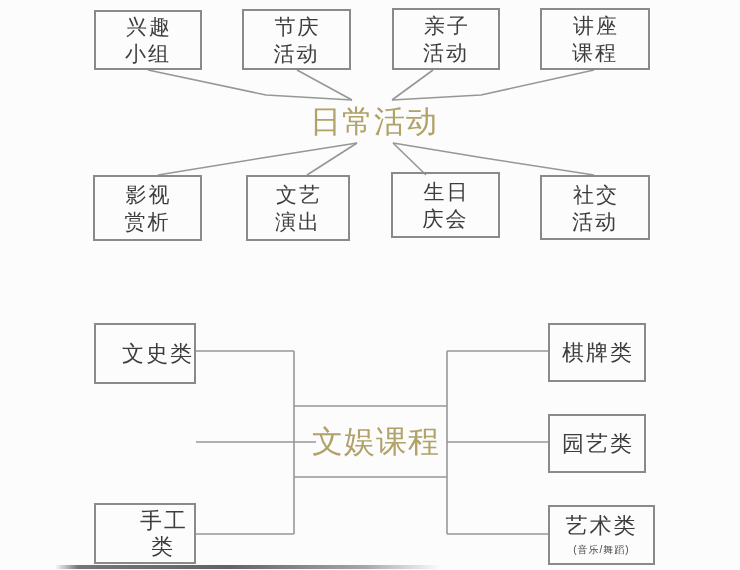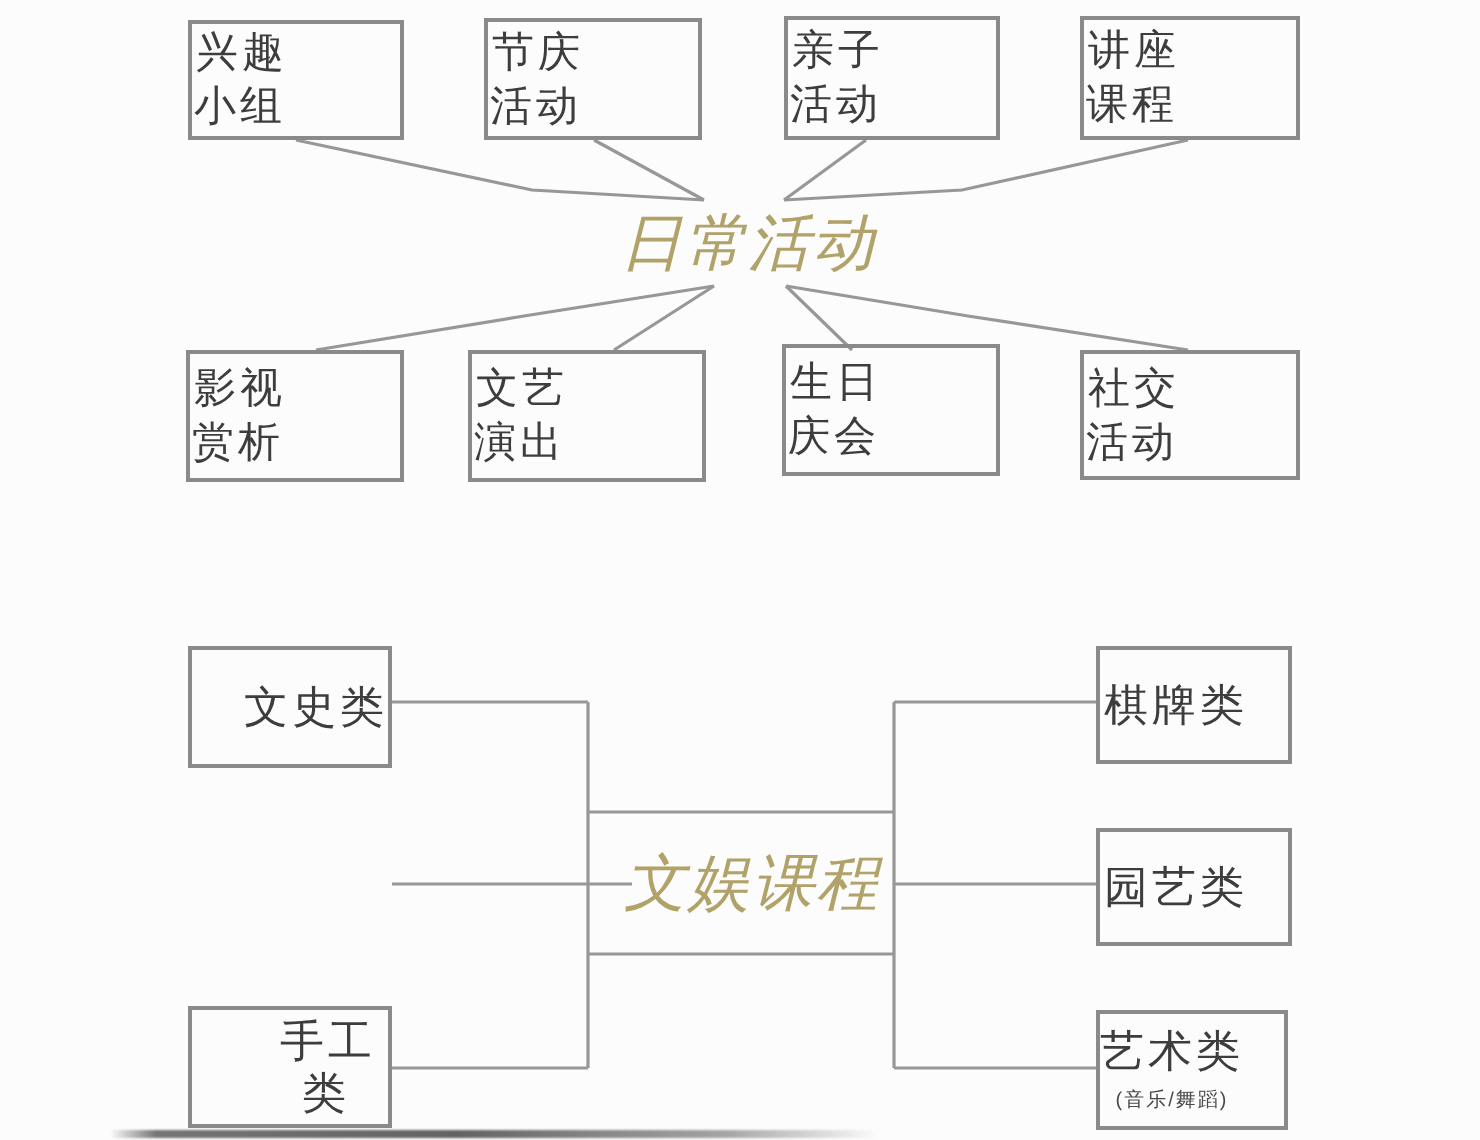--- a/index.html
+++ b/index.html
@@ -15,21 +15,21 @@
     position:relative;
     width:740px;height:570px;
     background:var(--bg);
     overflow:hidden;
   }
   .lines{position:absolute;inset:0;pointer-events:none;}
   .node{
     position:absolute;
     border:2px solid var(--border);
     background:transparent;
-    display:flex;align-items:center;
+    display:flex;align-items:center;justify-content:center;
     text-align:center;
     color:var(--text);
     box-sizing:border-box;
   }
   .node .lbl{
     white-space:pre-line;
     font-size:21px;
     line-height:27px;
     letter-spacing:2px;
     text-indent:2px;
@@ -46,21 +46,20 @@
   .node .inner{display:block;}
   .center-title{
     position:absolute;
     width:200px;
     text-align:center;
     color:var(--accent);
     font-size:31px;
     letter-spacing:1px;
     line-height:31px;
     font-weight:400;
-    font-style:italic;
   }
   .bottom-smudge{
     position:absolute;
     left:55px;top:565px;
     width:385px;height:4px;
     background:linear-gradient(90deg,
       rgba(45,45,45,0) 0%,
       rgba(45,45,45,.65) 6%,
       rgba(40,40,40,.72) 45%,
       rgba(60,60,60,.45) 80%,
@@ -118,21 +117,21 @@
     <span class="lbl">讲座
 课程</span>
   </div>
 
   <div class="center-title" style="left:274px;top:106px;">日常活动</div>
 
   <div class="node" style="left:93px;top:175px;width:109px;height:66px;">
     <span class="lbl">影视
 赏析</span>
   </div>
-  <div class="node" style="left:234px;top:175px;width:119px;height:66px;">
+  <div class="node" style="left:246px;top:175px;width:104px;height:66px;">
     <span class="lbl">文艺
 演出</span>
   </div>
   <div class="node" style="left:391px;top:172px;width:109px;height:66px;">
     <span class="lbl">生日
 庆会</span>
   </div>
   <div class="node" style="left:540px;top:175px;width:110px;height:65px;">
     <span class="lbl">社交
 活动</span>
@@ -146,21 +145,21 @@
   </div>
 
   <div class="center-title" style="left:276px;top:426px;">文娱课程</div>
 
   <div class="node big" style="left:548px;top:323px;width:98px;height:59px;">
     <span class="lbl">棋牌类</span>
   </div>
   <div class="node big" style="left:548px;top:414px;width:98px;height:59px;">
     <span class="lbl">园艺类</span>
   </div>
-  <div class="node big" style="left:548px;top:505px;width:96px;height:60px;">
+  <div class="node big" style="left:548px;top:505px;width:107px;height:60px;">
     <span class="inner">
       <span class="lbl">艺术类</span>
       <span class="sub">(音乐/舞蹈)</span>
     </span>
   </div>
 
   <div class="bottom-smudge"></div>
 </div>
 
 </body></html>

